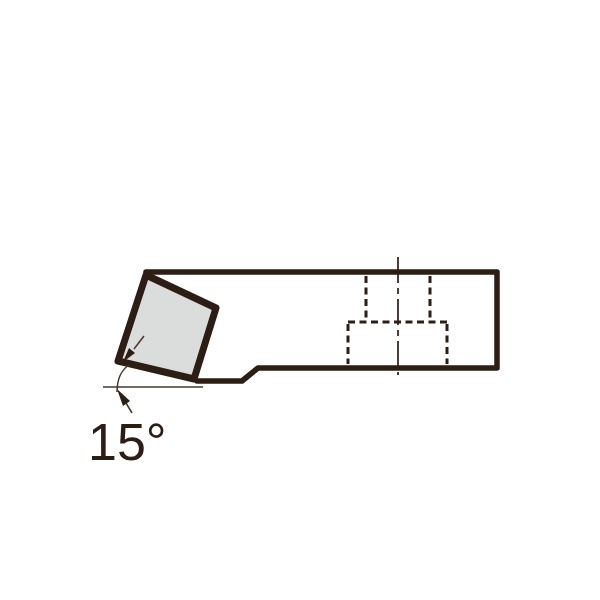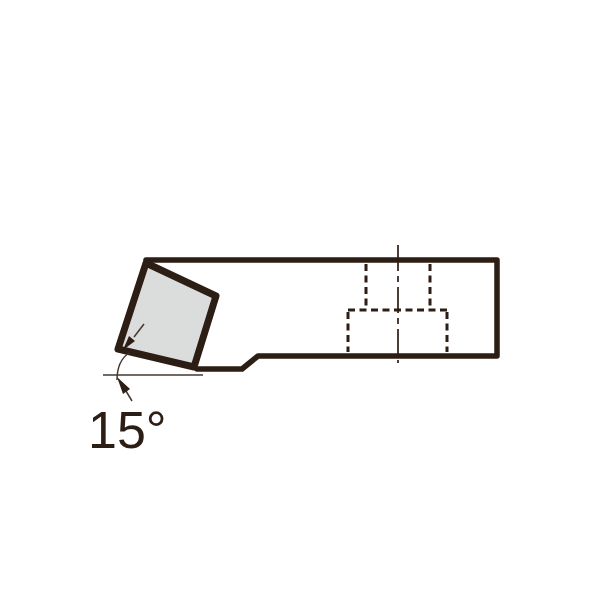--- a/index.html
+++ b/index.html
@@ -14,20 +14,21 @@
     width: 600px;
     height: 600px;
     background: var(--color-background);
     font-family: "Liberation Sans", sans-serif;
     overflow: hidden;
   }
   .stage {
     position: relative;
     width: 600px;
     height: 490px;
+    margin-top: 12px;
   }
   svg { display: block; }
 
   .holder-body {
     fill: var(--color-background);
     stroke: var(--color-line);
     stroke-width: 5.5;
     stroke-linejoin: round;
     stroke-linecap: round;
   }

